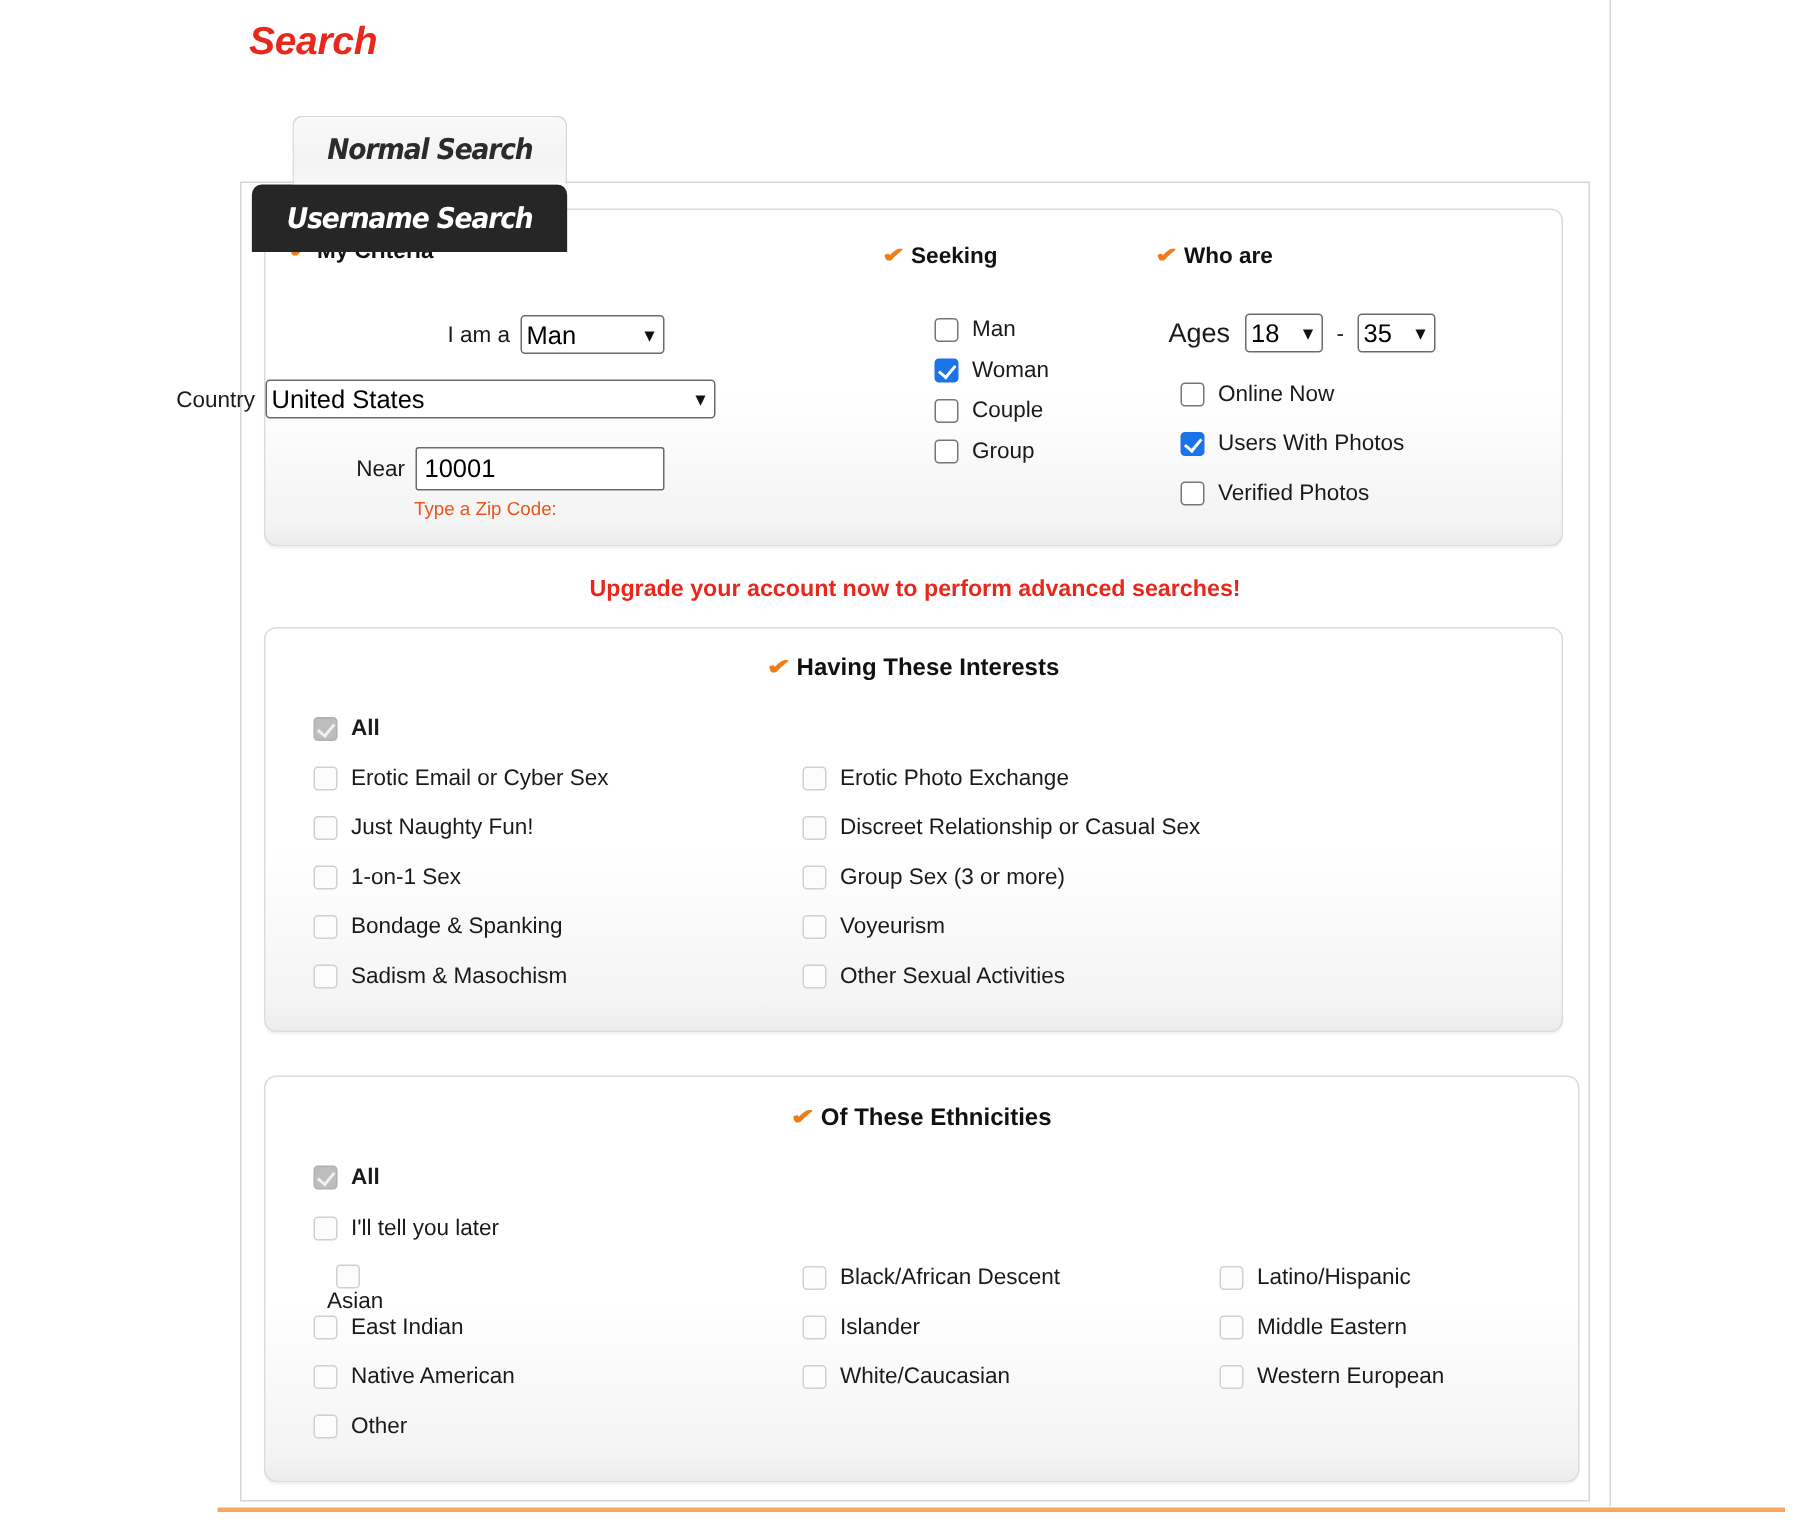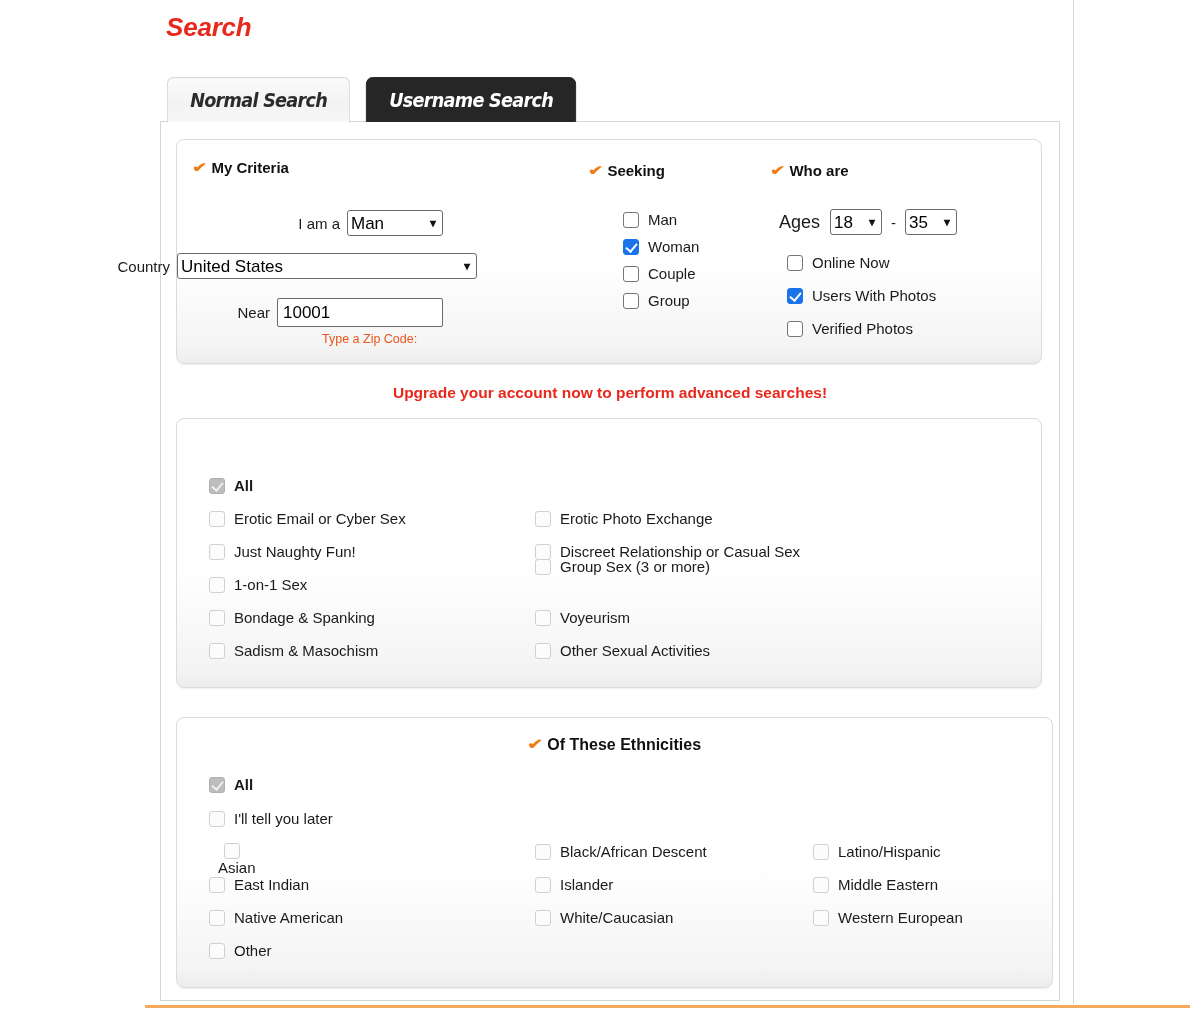--- a/index.html
+++ b/index.html
@@ -30,22 +30,23 @@
     font-size: 26px;
     color: #e8281c;
     letter-spacing: -0.2px;
   }
 
   
   .tabs {
     position: absolute;
     left: 160px; top: 77px;
     display: flex;
-    align-items: flex-start;
+    align-items: flex-end;
     z-index: 4;
+    flex-direction: column;
   }
   .tab {
     font-family: "DejaVu Sans", sans-serif;
     font-style: italic;
     font-weight: bold;
     font-size: 19px;
     padding: 11px 24px 10px 24px;
     border-radius: 7px 7px 0 0;
     letter-spacing: -0.8px;
     cursor: pointer;
@@ -184,21 +185,20 @@
     padding: 2px 5px;
     border: 1px solid #6b6b6b;
     border-radius: 2px;
     background: #fff;
   }
   .zip-hint {
     position: absolute;
     font-size: 12.5px;
     color: #e8561c;
     white-space: nowrap;
-    margin-left: 46px;
   }
 
   
   .cbrow {
     position: absolute;
     display: flex;
     align-items: center;
     white-space: nowrap;
     cursor: pointer;
   }
@@ -381,20 +381,23 @@
     </div>
     <div class="cbrow" style="left:610px; top:180px;">
       <span class="cb off"></span>
       <span class="cblabel">Verified Photos</span>
     </div>
   </div>
 
   <div class="upgrade">Upgrade your account now to perform advanced searches!</div>
 
   <div class="panel panel-interests">
+    <div class="panel-heading" style="top:17px;">
+      <span class="tick">✔</span><span>Having These Interests</span>
+    </div>
 
     <div class="cbrow" style="left:32px; top:58px;">
       <span class="cb dis"></span>
       <span class="cblabel bold">All</span>
     </div>
 
     <div class="cbrow" style="left:32px; top:91px;">
       <span class="cb off light"></span>
       <span class="cblabel">Erotic Email or Cyber Sex</span>
     </div>
@@ -416,21 +419,21 @@
     </div>
 
     <div class="cbrow" style="left:358px; top:91px;">
       <span class="cb off light"></span>
       <span class="cblabel">Erotic Photo Exchange</span>
     </div>
     <div class="cbrow" style="left:358px; top:124px;">
       <span class="cb off light"></span>
       <span class="cblabel">Discreet Relationship or Casual Sex</span>
     </div>
-    <div class="cbrow" style="left:358px; top:139px;">
+    <div class="cbrow" style="left:358px; top:157px;">
       <span class="cb off light"></span>
       <span class="cblabel">Group Sex (3 or more)</span>
     </div>
     <div class="cbrow" style="left:358px; top:190px;">
       <span class="cb off light"></span>
       <span class="cblabel">Voyeurism</span>
     </div>
     <div class="cbrow" style="left:358px; top:223px;">
       <span class="cb off light"></span>
       <span class="cblabel">Other Sexual Activities</span>

